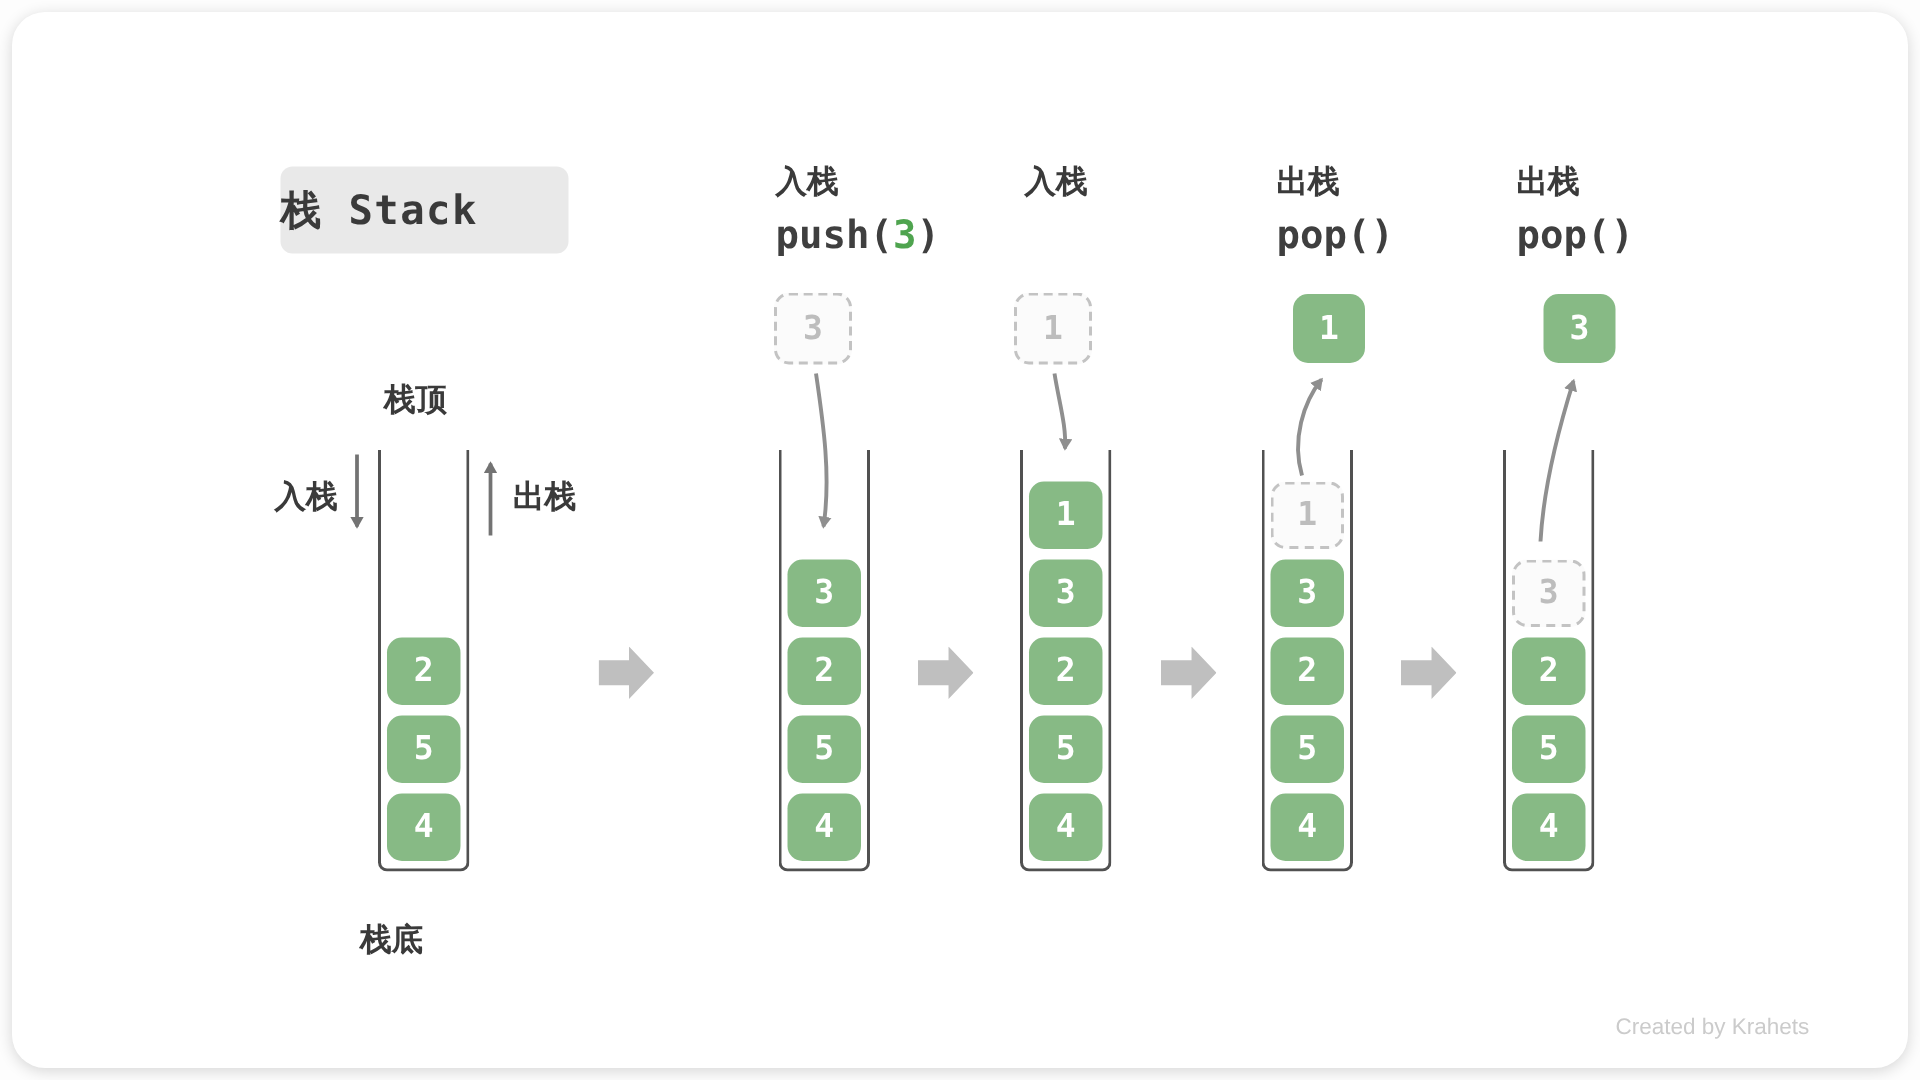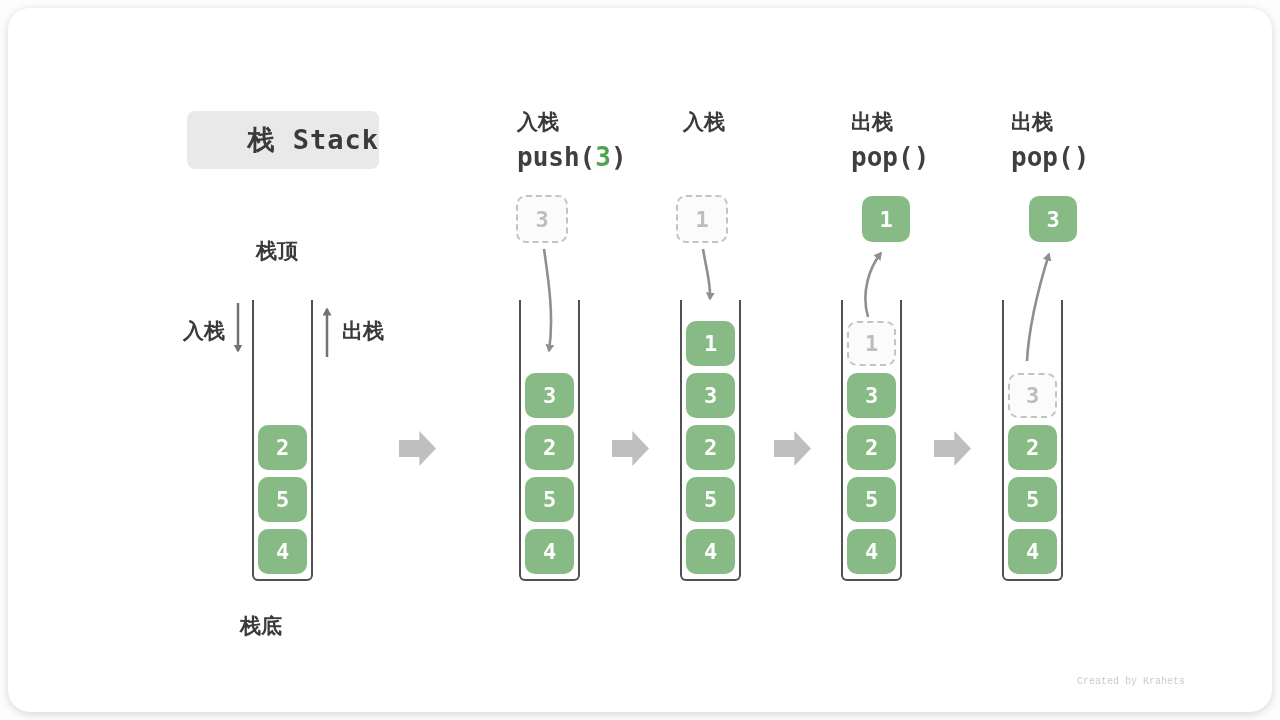--- a/index.html
+++ b/index.html
@@ -10,21 +10,21 @@
   }
   #canvas{position:absolute;left:0;top:0;width:1280px;height:720px;}
   .card{
     position:absolute;left:8px;top:8px;width:1264px;height:704px;
     background:#ffffff;border-radius:22px;
     box-shadow:0 2px 10px rgba(0,0,0,0.16);
   }
   .title-box{
     position:absolute;left:187px;top:111px;width:192px;height:58px;
     background:#e9e9e9;border-radius:8px;
-    display:flex;align-items:center;justify-content:flex-end;
+    display:flex;align-items:center;justify-content:flex-start;
   }
   .title-box span{
     font-family:"DejaVu Sans Mono",monospace;
     font-size:27px;font-weight:700;color:#3a3a3a;letter-spacing:1px;
   }
   .op{position:absolute;top:108px;width:160px;}
   .op-label{
     font-size:21px;font-weight:700;color:#3a3a3a;height:34px;line-height:28px;
   }
   .op-code{
@@ -64,21 +64,21 @@
     width:48px;height:46px;top:196px;
     background:#87ba85;color:#ffffff;
   }
   .step-arrow{
     position:absolute;top:431px;width:37px;height:35px;background:#bfbfbf;
     clip-path:polygon(0% 26%,55% 26%,55% 0%,100% 50%,55% 100%,55% 74%,0% 74%);
   }
   svg.overlay{position:absolute;left:0;top:0;pointer-events:none;}
   .watermark{
     position:absolute;left:1077px;top:676px;
-    font-family:Liberation Mono, monospace;font-size:10px;color:#cbcbcb;
+    font-family:Liberation Sans, sans-serif;font-size:15px;color:#cbcbcb;
   }
 </style>
 </head>
 <body>
 
 <div id="canvas">
   <div class="card"></div>
 
   <div class="title-box">
     <span>栈 Stack</span>
@@ -93,21 +93,21 @@
   </div>
   <div class="op" style="left:851px">
     <div class="op-label">出栈</div>
     <div class="op-code"><span>pop(</span><span class="arg"></span><span>)</span></div>
   </div>
   <div class="op" style="left:1011px">
     <div class="op-label">出栈</div>
     <div class="op-code"><span>pop(</span><span class="arg"></span><span>)</span></div>
   </div>
 
-  <div class="cjk-label" style="left:256px;top:237px;font-family:Liberation Mono, monospace;">栈顶</div>
+  <div class="cjk-label" style="left:256px;top:252px;font-family:Liberation Mono, monospace;">栈顶</div>
   <div class="cjk-label" style="left:240px;top:612px;">栈底</div>
   <div class="cjk-label" style="left:183px;top:317px;">入栈</div>
   <div class="cjk-label" style="left:342px;top:317px;">出栈</div>
 
   <div class="stack" style="left:252px">
     <div class="cell">2</div>
     <div class="cell">5</div>
     <div class="cell">4</div>
   </div>
 

